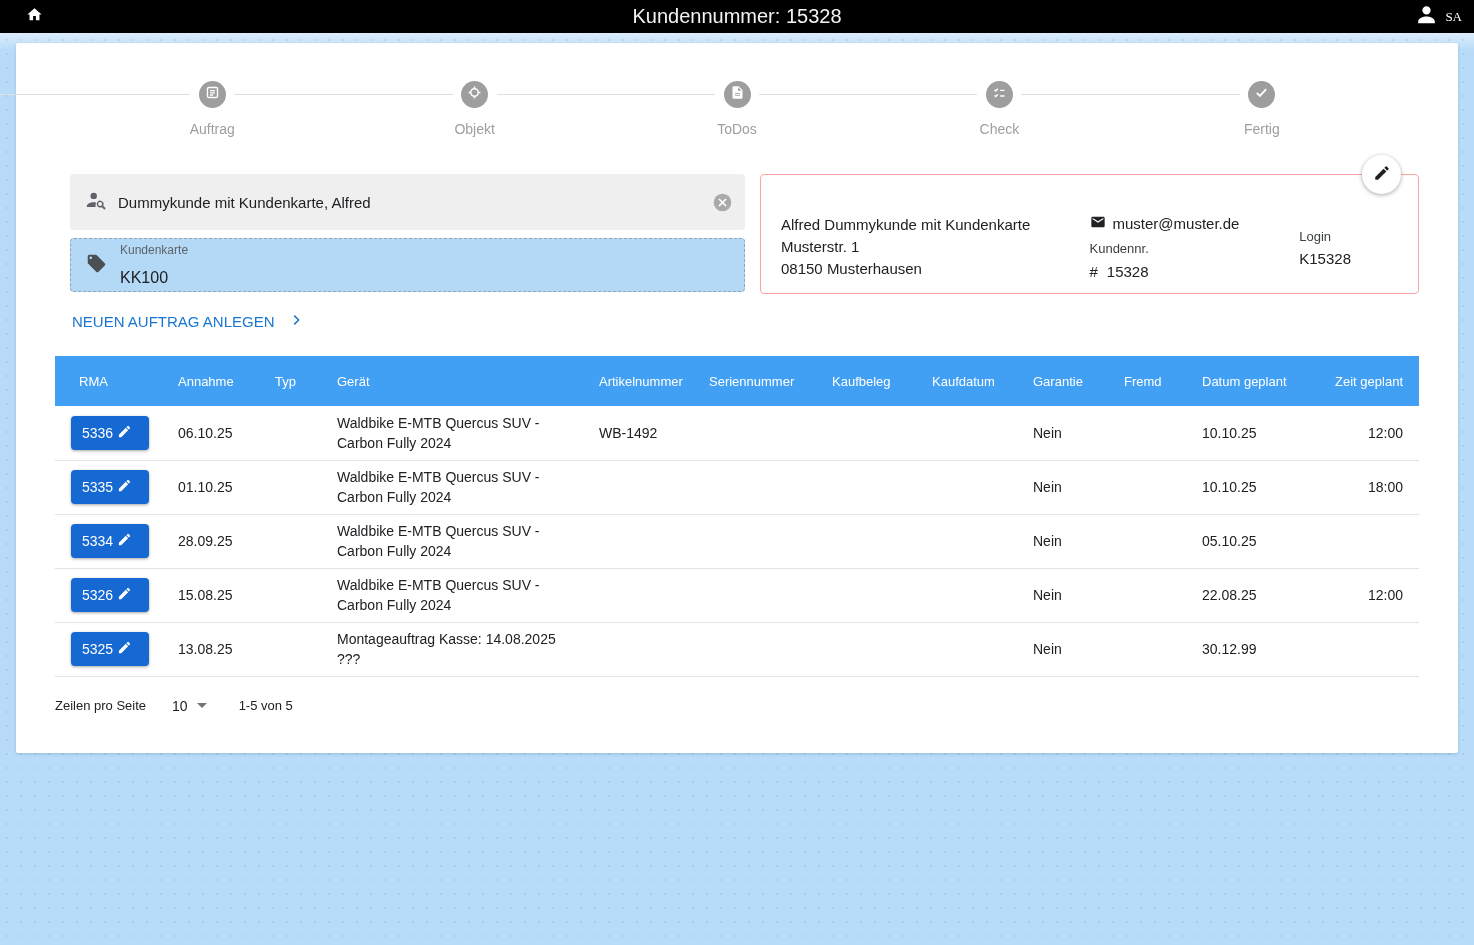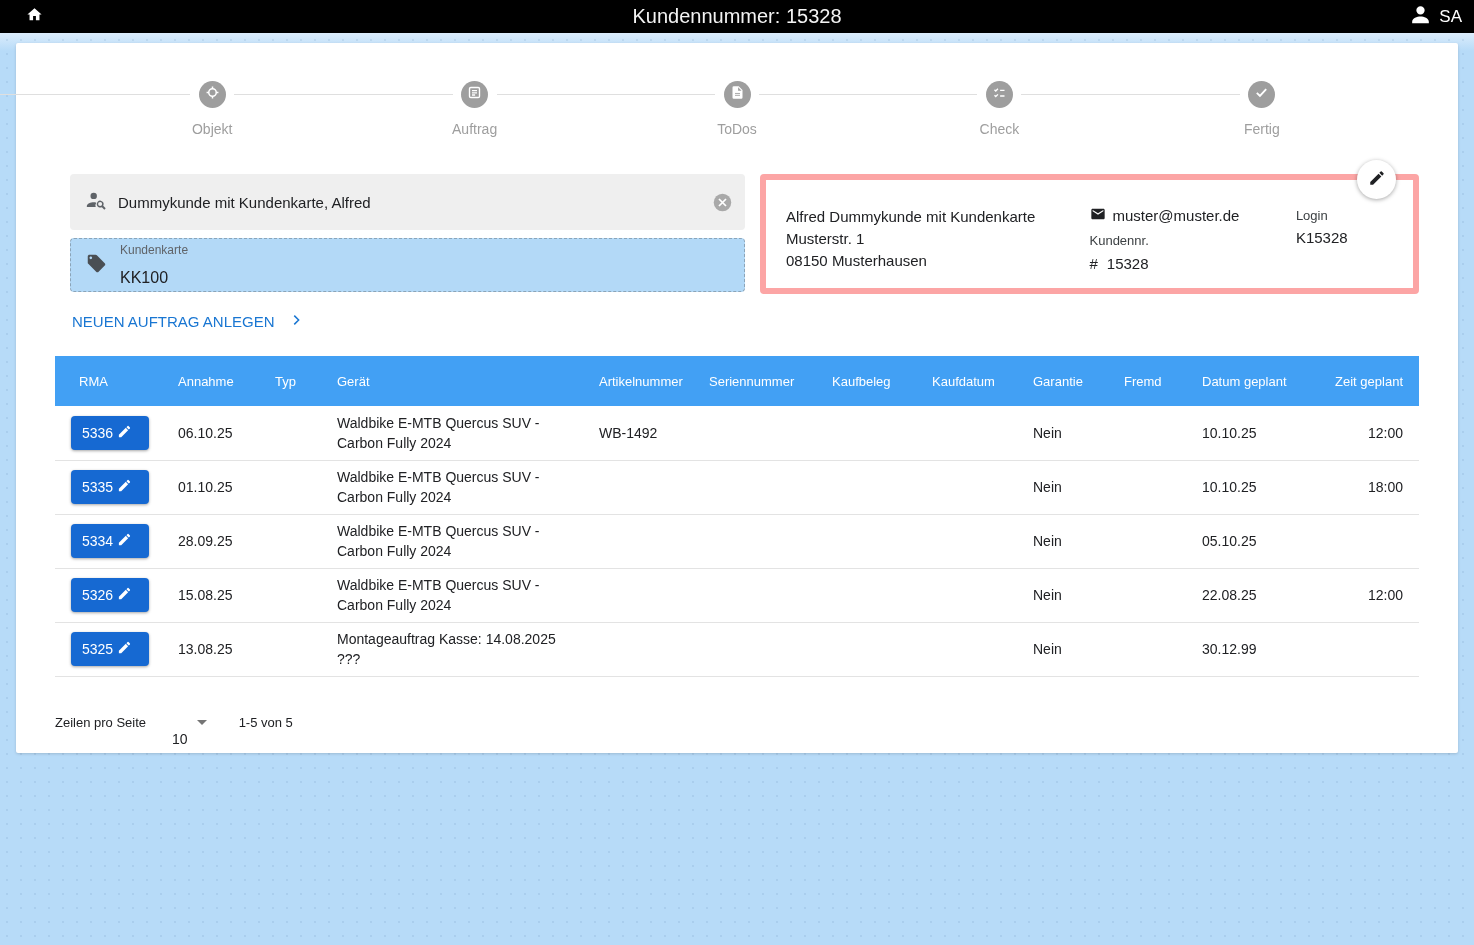--- a/index.html
+++ b/index.html
@@ -10,21 +10,21 @@
   .topbar {
     height:33px; background:#000000; display:flex; align-items:center;
     position:relative; padding:0 12px;
   }
   .topbar .home-btn { width:40px; display:flex; align-items:center; cursor:pointer; padding-left:14px; }
   .topbar .title {
     position:absolute; left:0; right:0; text-align:center;
     color:#f3f3f3; font-size:20px; font-weight:400; pointer-events:none;
   }
   .topbar .user { margin-left:auto; display:flex; align-items:center; gap:6px; z-index:1; }
-  .topbar .user .initials { color:#fff; font-size:17px; }
+  .topbar .user .initials { color:#fff; font-size:13px;font-family:Liberation Serif, serif; }
 
   
   .page {
     height:912px;
     background-color:#b7dbf8;
     background-image:
       radial-gradient(rgba(110,150,190,.18) 1px, transparent 1.3px),
       linear-gradient(180deg,#dcedfc 0px,#b7dbf8 18px);
     background-size:14px 14px, auto;
   }
@@ -67,22 +67,22 @@
     margin-top:8px; height:54px; background:#b3d9f7;
     border:1px dashed #8ba4b8; border-radius:4px;
     display:flex; align-items:center; padding:0 15px; cursor:pointer;
   }
   .kcard svg { width:21px; height:21px; flex:0 0 auto; }
   .kcard .ktext { margin-left:13px; display:flex; flex-direction:column; gap:12px; }
   .kcard .klabel { font-size:12px; color:#5f6368; }
   .kcard .kval { font-size:16px; color:#202124; }
 
   .info-card {
-    position:relative; border:6px solid #fca5a5; border-radius:4px;
-    height:120px; padding:26px 20px 0 20px; display:flex;
+    position:relative; border:1px solid #fca5a5; border-radius:4px;
+    height:120px; padding:26px 20px 0 20px; display:flex;align-items:center;
   }
   .info-col1 { flex:0 0 50%; font-size:15px; line-height:22px; }
   .info-col2 { flex:0 0 34%; }
   .info-col3 { flex:1; }
   .mail-row { display:flex; align-items:center; gap:7px; font-size:15px; }
   .mail-row svg { width:16px; height:16px; }
   .small-label { font-size:13px; color:#3c4043; margin-top:8px; }
   .hash-row { font-size:15px; margin-top:7px; }
   .hash-row .hash { margin-right:9px; }
   .info-col3 .small-label { margin-top:2px; }
@@ -131,21 +131,21 @@
   }
   .rma-btn svg { width:15px; height:15px; }
 
   
   .paginator {
     display:flex; justify-content:flex-start; align-items:center;
     margin-top:21px; font-size:13px; color:#202124; padding-right:4px;
   }
   .paginator .pp-label { margin-right:26px; }
   .paginator .pp-select { display:flex; align-items:center; gap:9px; cursor:pointer; margin-right:32px; }
-  .paginator .pp-value { font-size:14px;margin-top:33px; }
+  .paginator .pp-value { font-size:14px; }
   .arrow-down {
     width:0; height:0; border-left:5px solid transparent;
     border-right:5px solid transparent; border-top:5px solid #757575;
     display:inline-block;
   }
 </style>
 </head>
 <body>
 
 <div class="topbar">
@@ -168,39 +168,39 @@
 </div>
 
 <div class="page">
   <div class="card">
 
     <div class="stepper">
       <div class="step">
         <span class="connector"></span>
         <div class="circle">
           <span>
+            <svg viewBox="0 0 24 24" fill="none" stroke="#fff" stroke-width="2.2" width="15" height="15">
+                <rect x="4" y="4" width="16" height="16" rx="2"></rect>
+                <path d="M8 9h8M8 12.5h8M8 16h5"></path>
+              </svg>
+          </span>
+        </div>
+        <div class="slabel">Auftrag</div>
+      </div>
+      <div class="step">
+        <span class="connector"></span>
+        <div class="circle">
+          <span>
             <svg viewBox="0 0 24 24" fill="none" stroke="#fff" stroke-width="2.4" width="15" height="15">
                 <circle cx="12" cy="12" r="6"></circle>
                 <path d="M12 2.5v4M12 17.5v4M2.5 12h4M17.5 12h4"></path>
               </svg>
           </span>
         </div>
         <div class="slabel">Objekt</div>
-      </div>
-      <div class="step">
-        <span class="connector"></span>
-        <div class="circle">
-          <span>
-            <svg viewBox="0 0 24 24" fill="none" stroke="#fff" stroke-width="2.2" width="15" height="15">
-                <rect x="4" y="4" width="16" height="16" rx="2"></rect>
-                <path d="M8 9h8M8 12.5h8M8 16h5"></path>
-              </svg>
-          </span>
-        </div>
-        <div class="slabel">Auftrag</div>
       </div>
       <div class="step">
         <span class="connector"></span>
         <div class="circle">
           <span>
             <svg viewBox="0 0 24 24" width="15" height="15">
                 <path fill="#fff" d="M14 2H6a2 2 0 0 0-2 2v16a2 2 0 0 0 2 2h12a2 2 0 0 0 2-2V8l-6-6zm-1 7V3.5L18.5 9H13z"></path>
                 <path stroke="#9e9e9e" stroke-width="1.4" d="M8 13.5h8M8 16.5h8"></path>
               </svg>
           </span>

